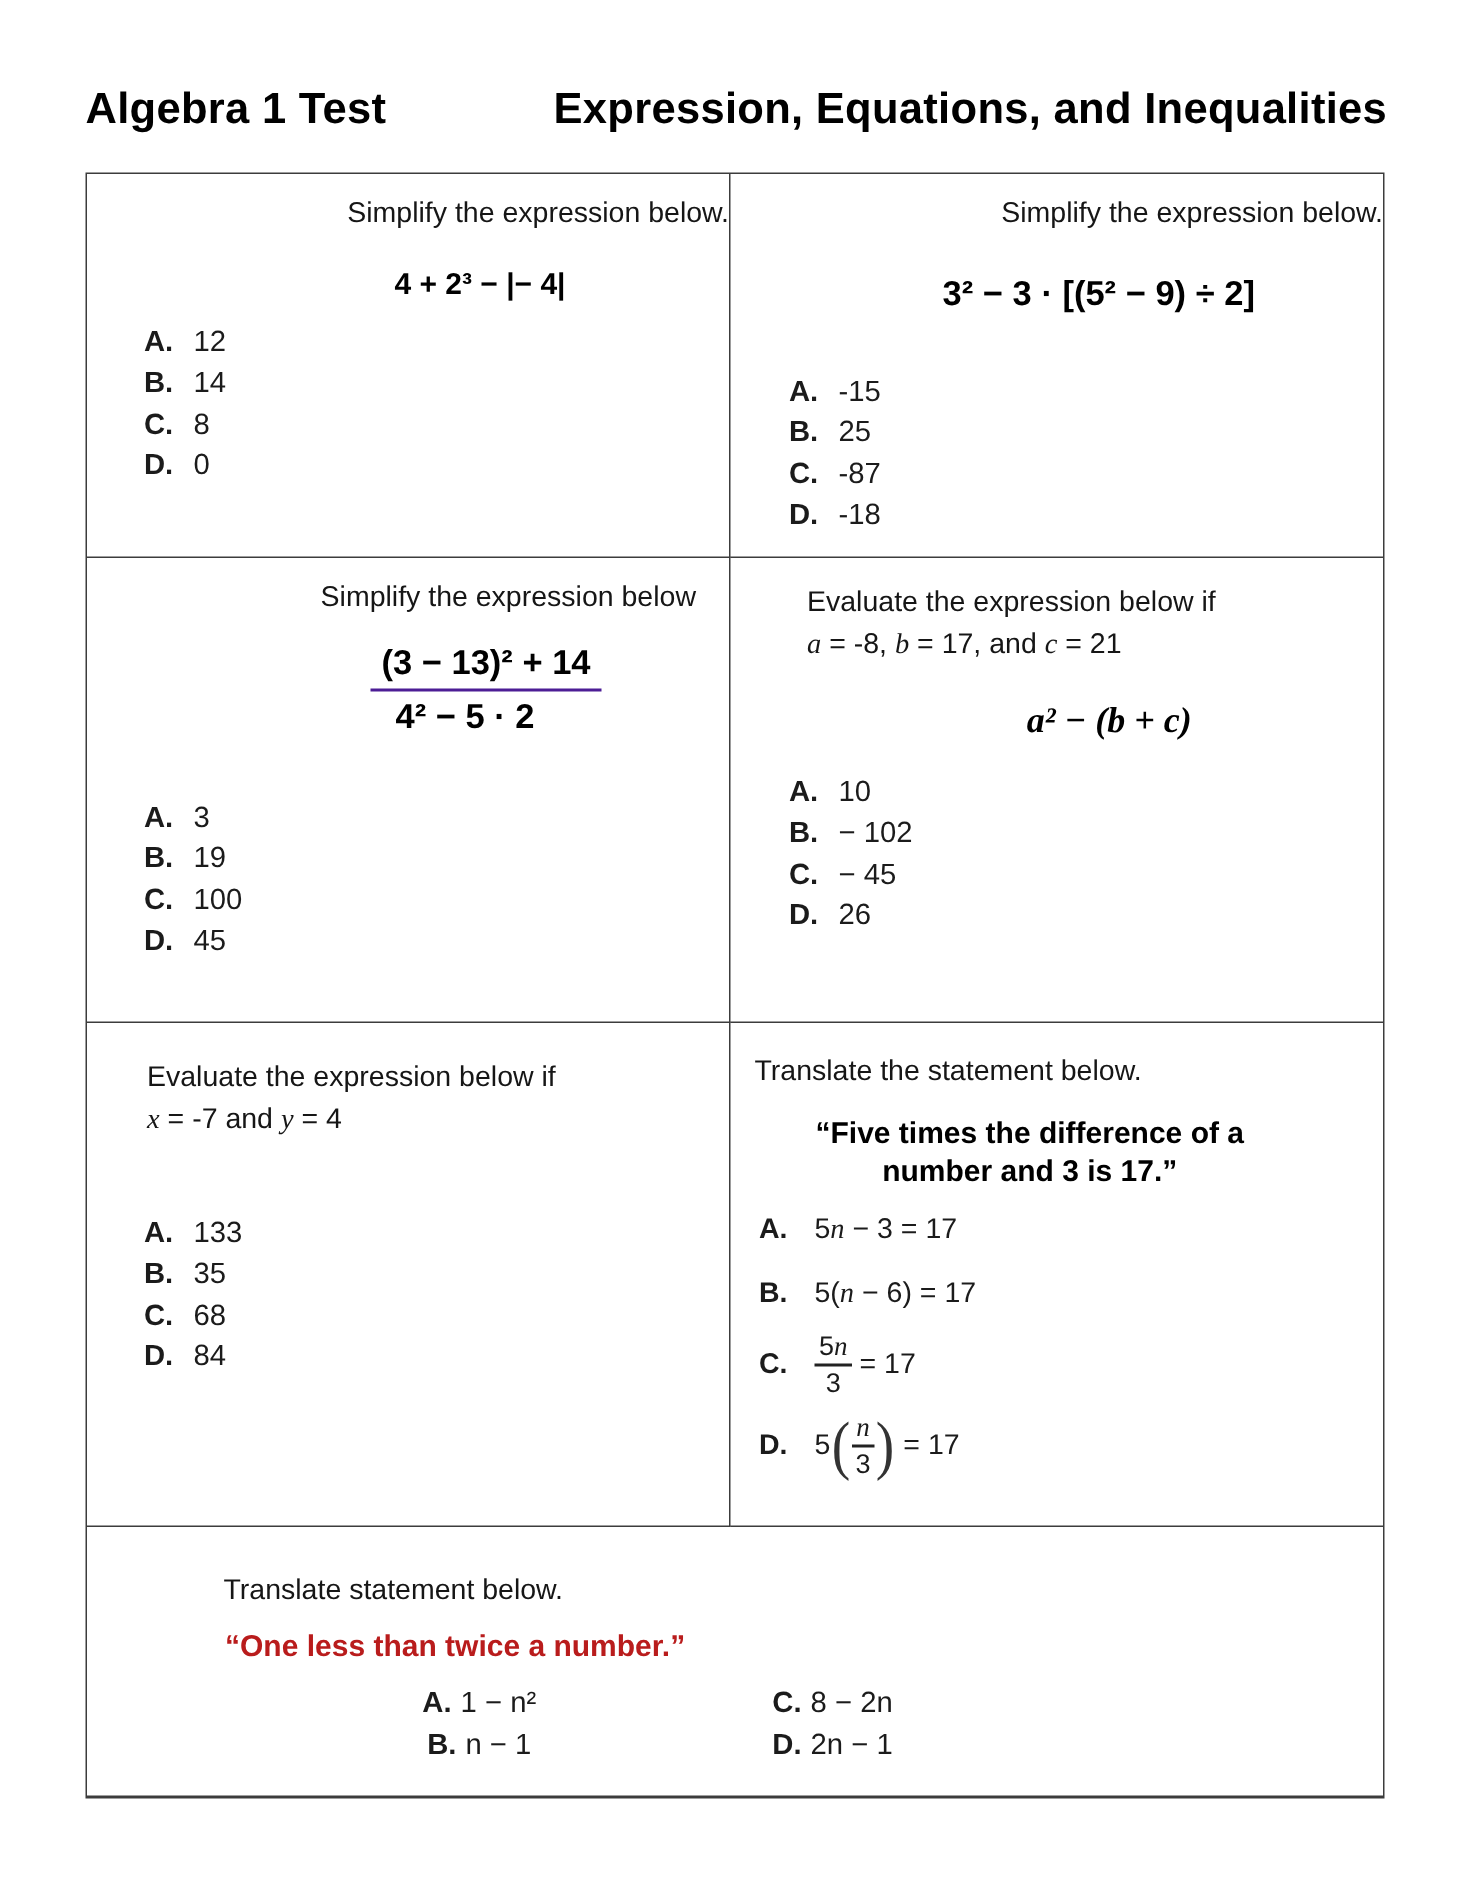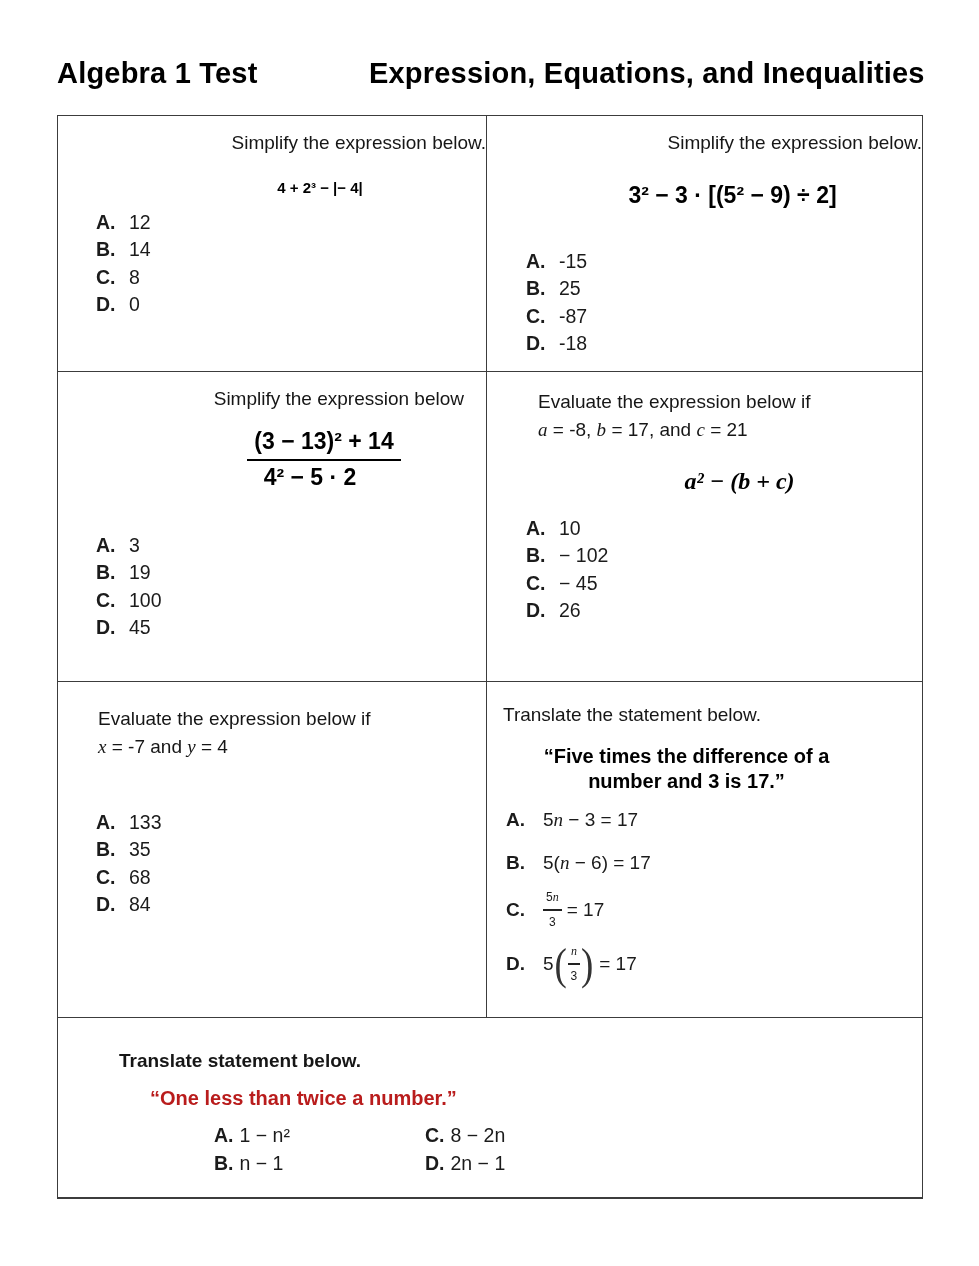--- a/index.html
+++ b/index.html
@@ -33,45 +33,45 @@
     background: #fff;
   }
   .cell { border-right: 1px solid #3c3c3c; border-bottom: 1px solid #3c3c3c; overflow: hidden; }
   .cell.rightcol { border-right: none; }
   .cell.full { grid-column: 1 / 3; border-right: none; border-bottom: none; }
 
   
   .prompt { font-size: 19px; line-height: 27px; color: #161616; }
   .prompt.centered { text-align: right; }
   .expr-sans {
-    font-weight: bold; font-size: 15px; color: #000;
+    font-weight: bold; font-size: 20px; color: #000;
     text-align: center; white-space: nowrap;
   }
   .expr-serif {
     font-family: "Liberation Serif", serif;
     font-weight: bold; font-style: italic; font-size: 24px; color: #000;
     text-align: center; white-space: nowrap;
   }
   .mvar { font-family: "Liberation Serif", serif; font-style: italic; }
 
   .opts { margin-left: 38px; }
   .opt { display: flex; font-size: 19.5px; line-height: 27.4px; }
   .olabel { font-weight: bold; width: 33px; flex: none; }
   .oval { white-space: nowrap; }
 
   
   .bigfrac {
     display: table; margin: 16px auto 0; transform: translateX(38px);
     font-weight: bold; font-size: 23px; color: #000; text-align: center;
   }
-  .bigfrac .num { border-bottom: 2px solid #000000; padding: 0 7px 4px; white-space: nowrap; margin-left: 28px; }
+  .bigfrac .num { border-bottom: 2px solid #4c1d95; padding: 0 7px 4px; white-space: nowrap; margin-left: 28px; }
   .bigfrac .den { padding-top: 3px; white-space: nowrap; }
 
   
-  .fr { display: inline-flex; flex-direction: column; align-items: center; font-size: 12px; line-height: 21px; }
+  .fr { display: inline-flex; flex-direction: column; align-items: center; font-size: 18px; line-height: 21px; }
   .fr .num { border-bottom: 2px solid #222; padding: 0 3px 1px; white-space: nowrap; }
   .fr .den { padding-top: 1px; }
   .frrest { margin-left: 5px; }
   .bigp {
     font-family: "Liberation Serif", serif; font-weight: 400; font-size: 37px;
     line-height: 1; display: inline-block; transform: scaleY(1.18);
     margin: 0 1px; color: #333;
   }
 
   
@@ -105,28 +105,28 @@
     text-align: center; color: #000;
   }
   .opt6 { display: flex; align-items: center; margin-left: 19px; font-size: 19px; }
   .olabel6 { font-weight: bold; width: 37px; flex: none; }
   .opt6.a { margin-top: 15px; }
   .opt6.b { margin-top: 21px; }
   .opt6.c { margin-top: 13px; }
   .opt6.d { margin-top: 8px; }
 
   .c7 { padding-top: 29px; }
-  .c7 .prompt { margin-left: 61px; font-weight: bold; }
+  .c7 .prompt { margin-left: 91px; }
   .c7 .quote { margin-top: 13px; margin-left: 92px; font-weight: bold; font-size: 20px; color: #b91c1c; }
   .optgrid {
     margin-top: 11px; margin-left: 156px;
     display: grid; grid-template-columns: 211px 260px;
     font-size: 19.5px; line-height: 28px;
   }
-  .opt7 { white-space: nowrap; }
+  .opt7 { white-space: nowrap; text-align: center; }
   .opt7 .olabel7 { font-weight: bold; margin-right: 6px; }
 </style>
 </head>
 <body>
 
 <div class="header">
   <span class="title-left">Algebra 1 Test</span>
   <span class="title-right">Expression, Equations, and Inequalities</span>
 </div>
 

